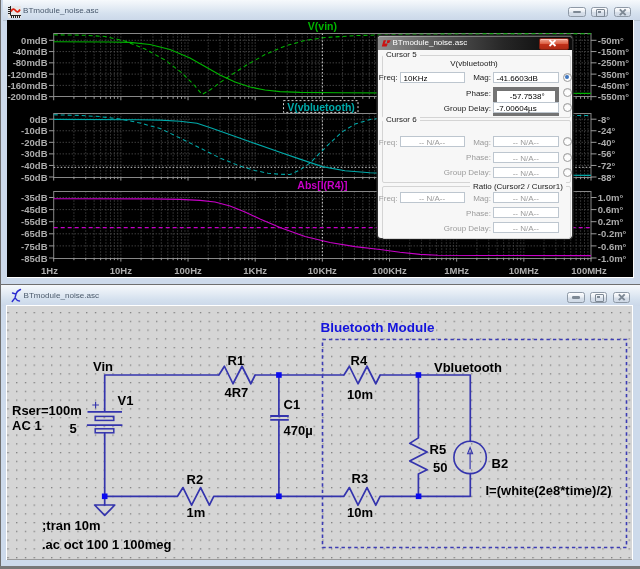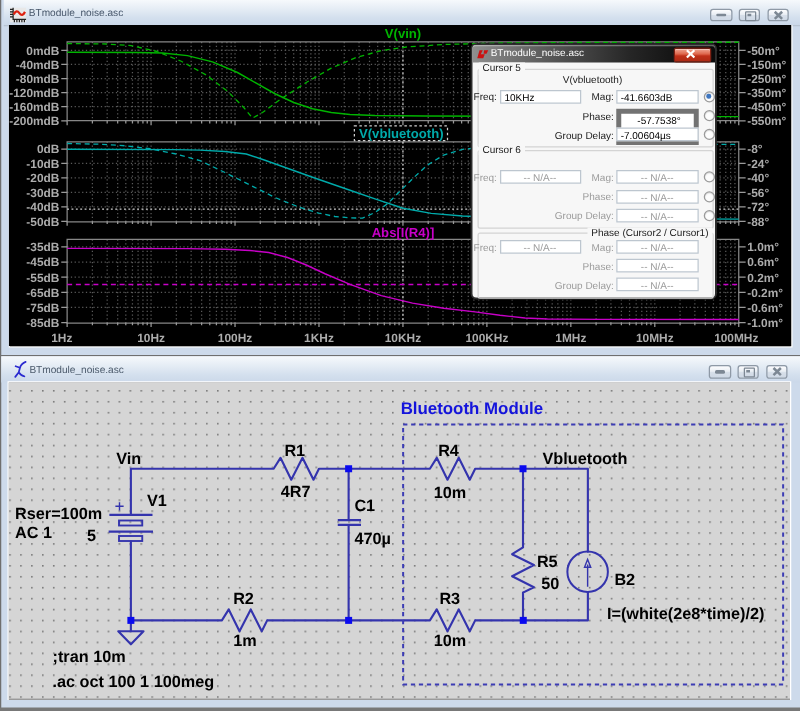--- a/index.html
+++ b/index.html
@@ -213,21 +213,21 @@
       <div style="position:absolute;left:3.5px;top:101.5px;width:110px;height:10px;font-size:8px;line-height:10px;color:#9b9b9b;text-align:right;white-space:nowrap">Mag:</div>
       <div style="position:absolute;left:115.0px;top:100px;width:66.5px;height:11px;background:#fff;border:1px solid #bdc6cf;font-size:8px;line-height:11px;color:#9b9b9b;text-align:center;padding:0;box-sizing:border-box;white-space:nowrap">-- N/A--</div>
       <div style="position:absolute;left:185.0px;top:101.0px;width:7px;height:7px;border-radius:50%;background:#fdfdfd;border:1px solid #9a9a9a;box-shadow:inset 0 0.5px 1px rgba(0,0,0,.18)"></div>
       <div style="position:absolute;left:3.5px;top:117px;width:110px;height:10px;font-size:8px;line-height:10px;color:#9b9b9b;text-align:right;white-space:nowrap">Phase:</div>
       <div style="position:absolute;left:115.0px;top:115.5px;width:66.5px;height:11px;background:#fff;border:1px solid #bdc6cf;font-size:8px;line-height:11px;color:#9b9b9b;text-align:center;padding:0;box-sizing:border-box;white-space:nowrap">-- N/A--</div>
       <div style="position:absolute;left:185.0px;top:116.5px;width:7px;height:7px;border-radius:50%;background:#fdfdfd;border:1px solid #9a9a9a;box-shadow:inset 0 0.5px 1px rgba(0,0,0,.18)"></div>
       <div style="position:absolute;left:3.5px;top:132px;width:110px;height:10px;font-size:8px;line-height:10px;color:#9b9b9b;text-align:right;white-space:nowrap">Group Delay:</div>
       <div style="position:absolute;left:115.0px;top:130.5px;width:66.5px;height:11px;background:#fff;border:1px solid #bdc6cf;font-size:8px;line-height:11px;color:#9b9b9b;text-align:center;padding:0;box-sizing:border-box;white-space:nowrap">-- N/A--</div>
       <div style="position:absolute;left:185.0px;top:131.5px;width:7px;height:7px;border-radius:50%;background:#fdfdfd;border:1px solid #9a9a9a;box-shadow:inset 0 0.5px 1px rgba(0,0,0,.18)"></div>
       <div style="position:absolute;left:4px;top:150px;width:187.5px;height:50.5px;border:1px solid #d4d4d4;border-radius:2px"></div>
-      <div style="position:absolute;left:92.5px;top:145.5px;padding:0 3px;background:#f7f7f7;font-size:8px;line-height:10px;color:#1a1a1a;white-space:nowrap">Phase (Cursor2 / Cursor1)</div>
+      <div style="position:absolute;left:92.5px;top:145.5px;padding:0 3px;background:#f7f7f7;font-size:8px;line-height:10px;color:#1a1a1a;white-space:nowrap">Ratio (Cursor2 / Cursor1)</div>
       <div style="position:absolute;left:-90.0px;top:157.5px;width:110px;height:10px;font-size:8px;line-height:10px;color:#9b9b9b;text-align:right;white-space:nowrap">Freq:</div>
       <div style="position:absolute;left:22.0px;top:156px;width:65px;height:11px;background:#fff;border:1px solid #bdc6cf;font-size:8px;line-height:11px;color:#9b9b9b;text-align:center;padding:0;box-sizing:border-box;white-space:nowrap">-- N/A--</div>
       <div style="position:absolute;left:3.5px;top:157.5px;width:110px;height:10px;font-size:8px;line-height:10px;color:#9b9b9b;text-align:right;white-space:nowrap">Mag:</div>
       <div style="position:absolute;left:115.0px;top:156px;width:66.5px;height:11px;background:#fff;border:1px solid #bdc6cf;font-size:8px;line-height:11px;color:#9b9b9b;text-align:center;padding:0;box-sizing:border-box;white-space:nowrap">-- N/A--</div>
       <div style="position:absolute;left:3.5px;top:172.5px;width:110px;height:10px;font-size:8px;line-height:10px;color:#9b9b9b;text-align:right;white-space:nowrap">Phase:</div>
       <div style="position:absolute;left:115.0px;top:171px;width:66.5px;height:11px;background:#fff;border:1px solid #bdc6cf;font-size:8px;line-height:11px;color:#9b9b9b;text-align:center;padding:0;box-sizing:border-box;white-space:nowrap">-- N/A--</div>
       <div style="position:absolute;left:3.5px;top:187.5px;width:110px;height:10px;font-size:8px;line-height:10px;color:#9b9b9b;text-align:right;white-space:nowrap">Group Delay:</div>
       <div style="position:absolute;left:115.0px;top:186px;width:66.5px;height:11px;background:#fff;border:1px solid #bdc6cf;font-size:8px;line-height:11px;color:#9b9b9b;text-align:center;padding:0;box-sizing:border-box;white-space:nowrap">-- N/A--</div>
     </div>
 </div>

